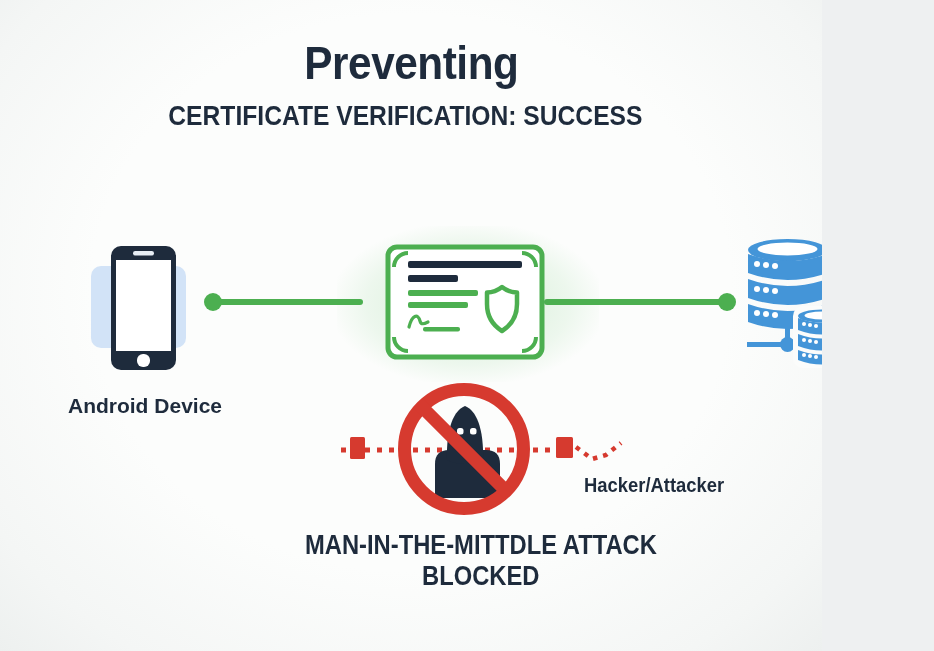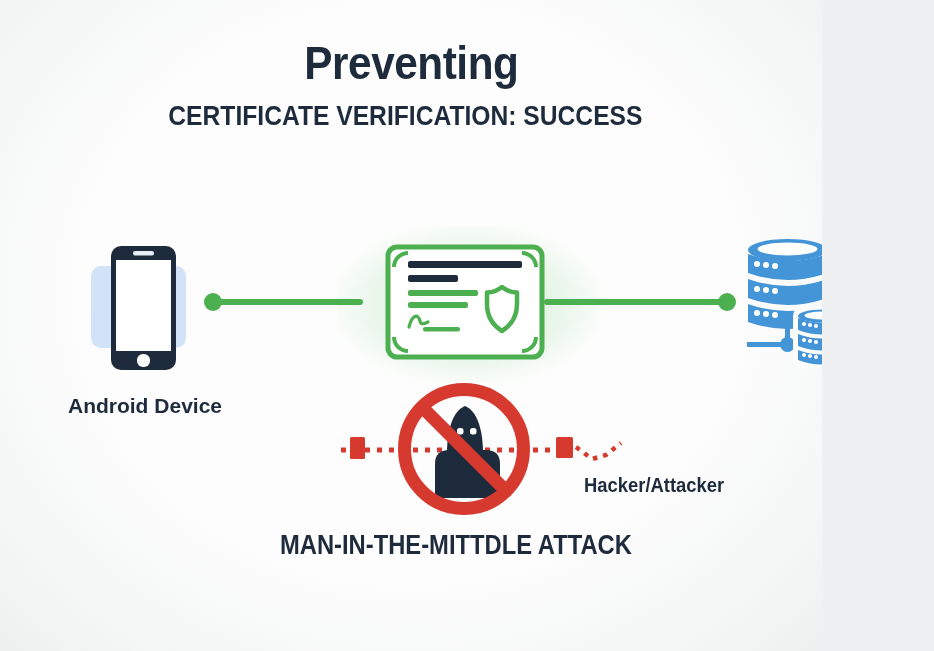--- a/index.html
+++ b/index.html
@@ -135,17 +135,18 @@
       <rect x="78" y="48" width="6.5" height="6.5" rx="2.5"></rect>
     </g>
     <circle cx="72" cy="69" r="59.5" stroke="#d63a2f" stroke-width="13" fill="none"></circle>
     <line x1="26" y1="23" x2="118" y2="115" stroke="#d63a2f" stroke-width="13"></line>
   </svg>
 
   <div class="abs" style="left:560px;top:474px;z-index:3;margin-left:24px;">
     <span class="hacker-label">Hacker/Attacker</span>
   </div>
 
-  <div class="abs ctext" style="left:226px;top:530px;width:460px;">
+  <div class="abs ctext" style="left:251px;top:530px;width:460px;">
     <div><span class="caption-txt condensed">MAN-IN-THE-MITTDLE ATTACK</span></div>
+    <div><span class="caption-txt condensed">BLOCKED</span></div>
   </div>
 
 </div>
 
 </body></html>

